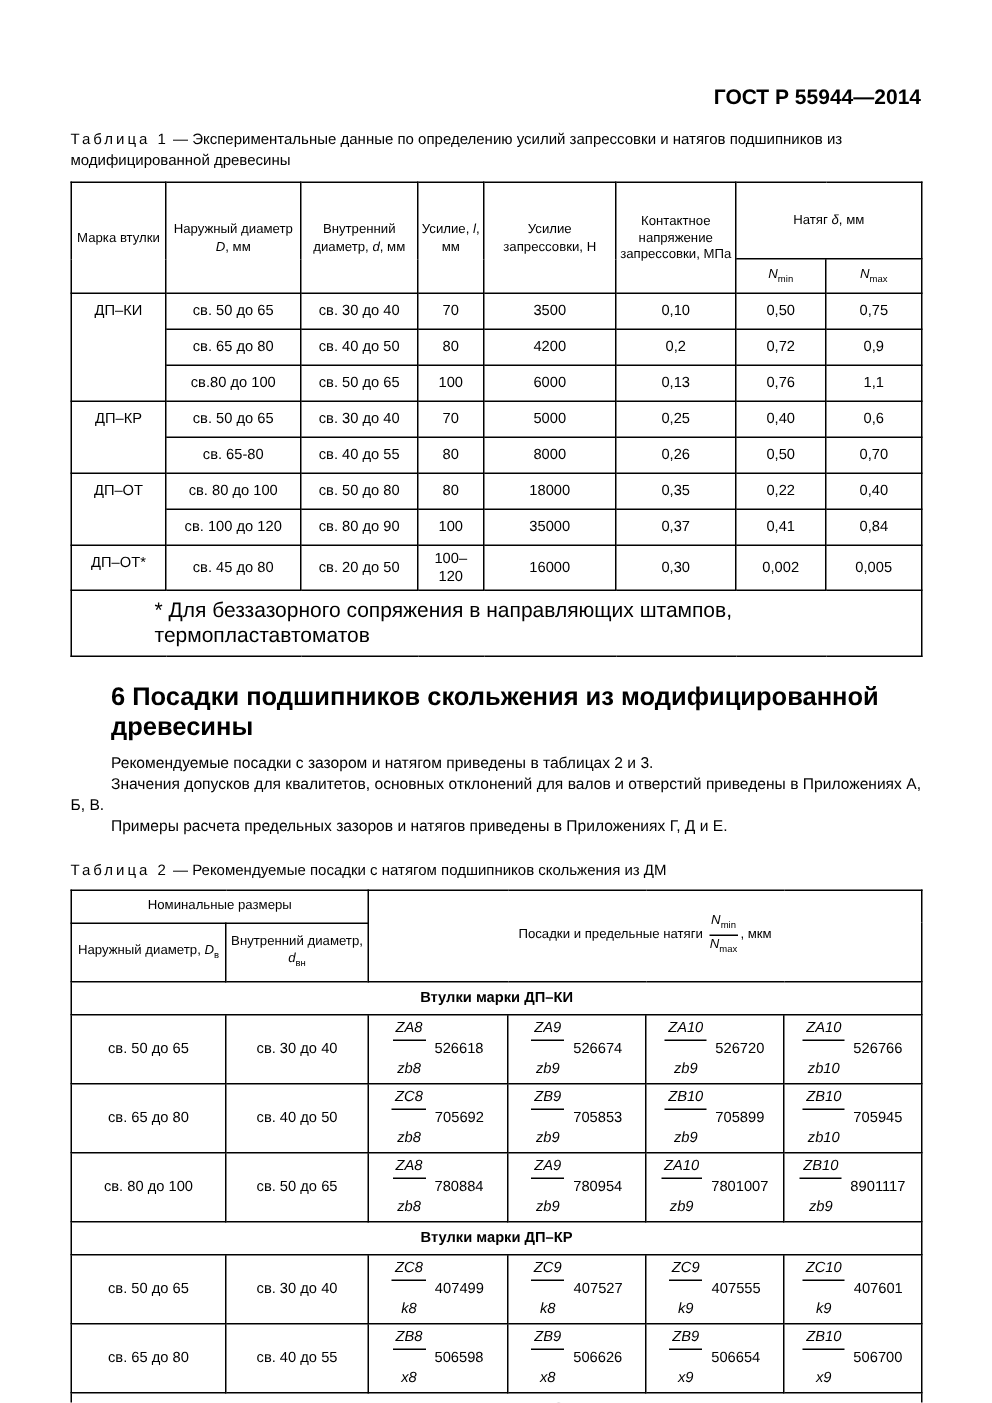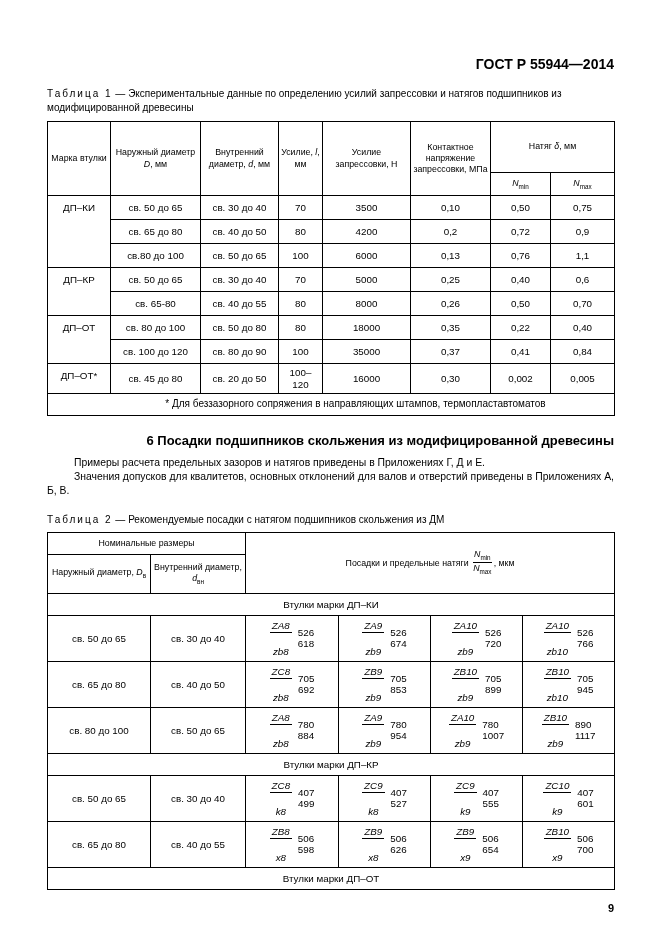--- a/index.html
+++ b/index.html
@@ -14,39 +14,39 @@
   table{border-collapse:collapse;width:100%;table-layout:fixed;}
   th,td{border:1px solid #000;}
   th{font-weight:normal;}
   
   .t1{margin-top:7px;}
   .t1 th{font-size:8.8px;line-height:1.28;padding:3px 2px;text-align:center;vertical-align:middle;}
   .t1 thead tr:first-child th{height:44px;}
   .t1 .h-sub{height:16px;}
   .t1 td{font-size:9.8px;padding:0 4px;height:23px;text-align:center;vertical-align:middle;line-height:1.2;}
   .t1 .brand-cell{vertical-align:top;padding-top:6px;margin-top:39px;}
-  .t1 .footnote{font-size:10px;text-align:center;padding:4px 6px 5px 55px;height:auto;margin-top:20px;}
+  .t1 .footnote{font-size:14px;text-align:left;padding:4px 6px 5px 55px;height:auto;margin-top:20px;}
   
-  .sec-heading{font-size:13px;font-weight:bold;margin:17px 0 0 0;padding-left:27px;text-align:right;}
+  .sec-heading{font-size:17px;font-weight:bold;margin:17px 0 0 0;padding-left:27px;}
   .paras{margin-top:8px;}
   .body-par{font-size:10.4px;line-height:1.36;margin:0;text-indent:27px;text-align:justify;}
   
   .cap2{}
   .t2{margin-top:5px;}
   .t2 th{font-size:8.8px;line-height:1.3;padding:3px 2px;text-align:center;vertical-align:middle;}
   .t2 .h-top-row{height:22px;}
   .t2 .h-sub2{height:32px;}
   .t2 td{font-size:9.8px;text-align:center;vertical-align:middle;}
-  .t2 .sec-title{height:19px;}
+  .t2 .sec-title{height:19px;font-weight:bold;}
   .t2 .size-cell{height:43px;}
   .fit-wrap{display:inline-flex;align-items:center;gap:6px;}
   .fit-frac{display:inline-flex;flex-direction:column;align-items:center;font-style:italic;line-height:1.15;gap:12px;}
   .ft{border-bottom:1px solid #000;padding:0 2px 1px 2px;}
   .fb{padding-top:1px;}
-  .num-stack{display:inline-flex;flex-direction:column;align-items:flex-start;line-height:1.15;}
+  .num-stack{display:inline-flex;flex-direction:row;align-items:flex-end;line-height:1.15;}
   .h-frac{display:inline-flex;flex-direction:column;align-items:center;vertical-align:middle;line-height:1.1;margin:0 2px;}
   .h-top{border-bottom:1px solid #000;padding:0 1px 1px 1px;}
   .h-bot{padding-top:1px;}
   sub{font-size:0.72em;}
   i{font-style:italic;}
   .page-num{text-align:right;font-weight:bold;font-size:11px;margin-top:12px;}
 </style>
 </head>
 <body>
 
@@ -163,22 +163,23 @@
     <tfoot>
       <tr>
         <td class="footnote" colspan="8">* Для беззазорного сопряжения в направляющих штампов, термопластавтоматов</td>
       </tr>
     </tfoot>
   </table>
 
   <h2 class="sec-heading">6 Посадки подшипников скольжения из модифицированной древесины</h2>
 
   <div class="paras">
+    <p class="body-par">Рекомендуемые посадки с зазором и натягом приведены в таблицах 2 и 3.</p>
+    <p class="body-par">Значения допусков для квалитетов, основных отклонений для валов и отверстий приведены в Приложениях А, Б, В.</p>
     <p class="body-par">Примеры расчета предельных зазоров и натягов приведены в Приложениях Г, Д и Е.</p>
-    <p class="body-par">Значения допусков для квалитетов, основных отклонений для валов и отверстий приведены в Приложениях А, Б, В.</p>
   </div>
 
   <p class="tbl-caption cap2"><span class="cap-label">Таблица 2</span> <span>—</span> <span>Рекомендуемые посадки с натягом подшипников скольжения из ДМ</span></p>
 
   <table class="t2">
     <colgroup>
       <col style="width:103px">
         <col style="width:95px">
         <col style="width:93px">
       <col style="width:92px">

